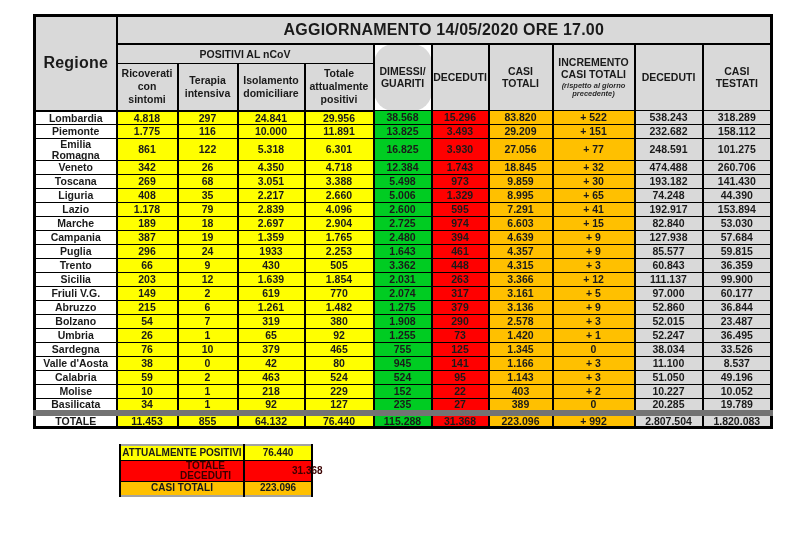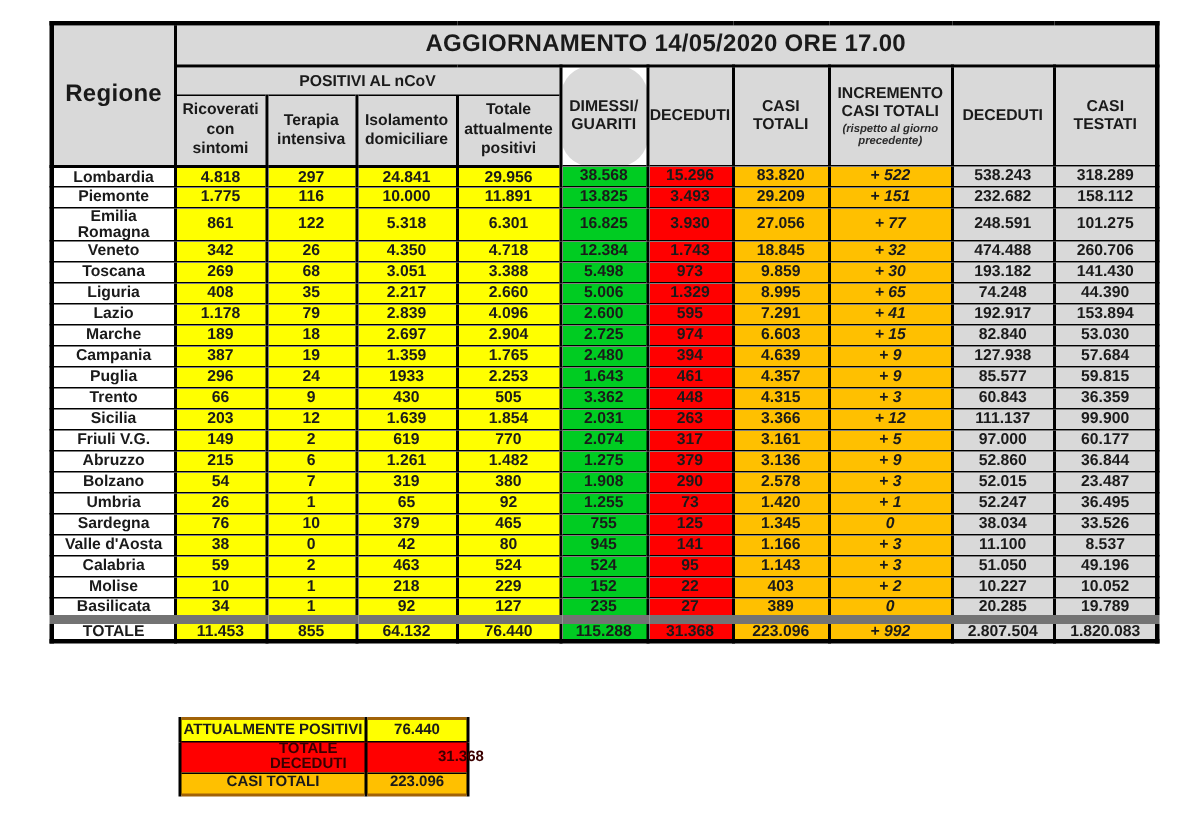--- a/index.html
+++ b/index.html
@@ -28,29 +28,29 @@
   th.h-dimessi { white-space:pre-line;border-radius:20px; }
   th.h-incremento { padding:0 3px; font-size:10px; line-height:1.2; }
   .inc-note { display:block; font-size:7.5px; font-style:italic; font-weight:bold; color:#2b2b2b; margin-top:1px; line-height:1.15; }
 
   table.covid tbody td { height:14px; font-size:10.5px; line-height:1; padding:0 1px; }
   td.c-regione { background:#ffffff; font-size:11px;margin-left:32px; }
   td.c-yellow  { background:var(--yellow); }
   td.c-green   { background:var(--green); }
   td.c-red     { background:var(--red); color:#3a0000; }
   td.c-orange  { background:var(--orange); }
-  td.c-inc     { background:var(--orange); font-style:italic; color:#3d3d3d; }
+  td.c-inc     { background:var(--orange); color:#3d3d3d; }
   td.c-grey    { background:var(--grey);margin-left:42px; }
   tr.totale td { border-top:6px solid #737373; height:17px; font-size:11px; }
 
   
   table.summary {
-    position:absolute; left:119px; top:478px; width:192px;
+    position:absolute; left:119px; top:444px; width:192px;
     border-collapse:collapse; table-layout:fixed;
-    border:2px solid #a16207;
+    border:2px solid #a3a3a3;
   }
   table.summary td {
     border:1px solid #000; border-left-width:2px; border-right-width:2px;
     height:15px; text-align:center; vertical-align:middle;
     font-weight:bold; font-size:10px; color:#1a1a1a; line-height:1;
   }
   td.s-val { font-size:10.5px; }
   tr.s-yellow td { background:var(--yellow); }
   tr.s-green  td { background:var(--green); }
   tr.s-red    td { background:var(--red); color:#3a0000;padding-left:47px; }

